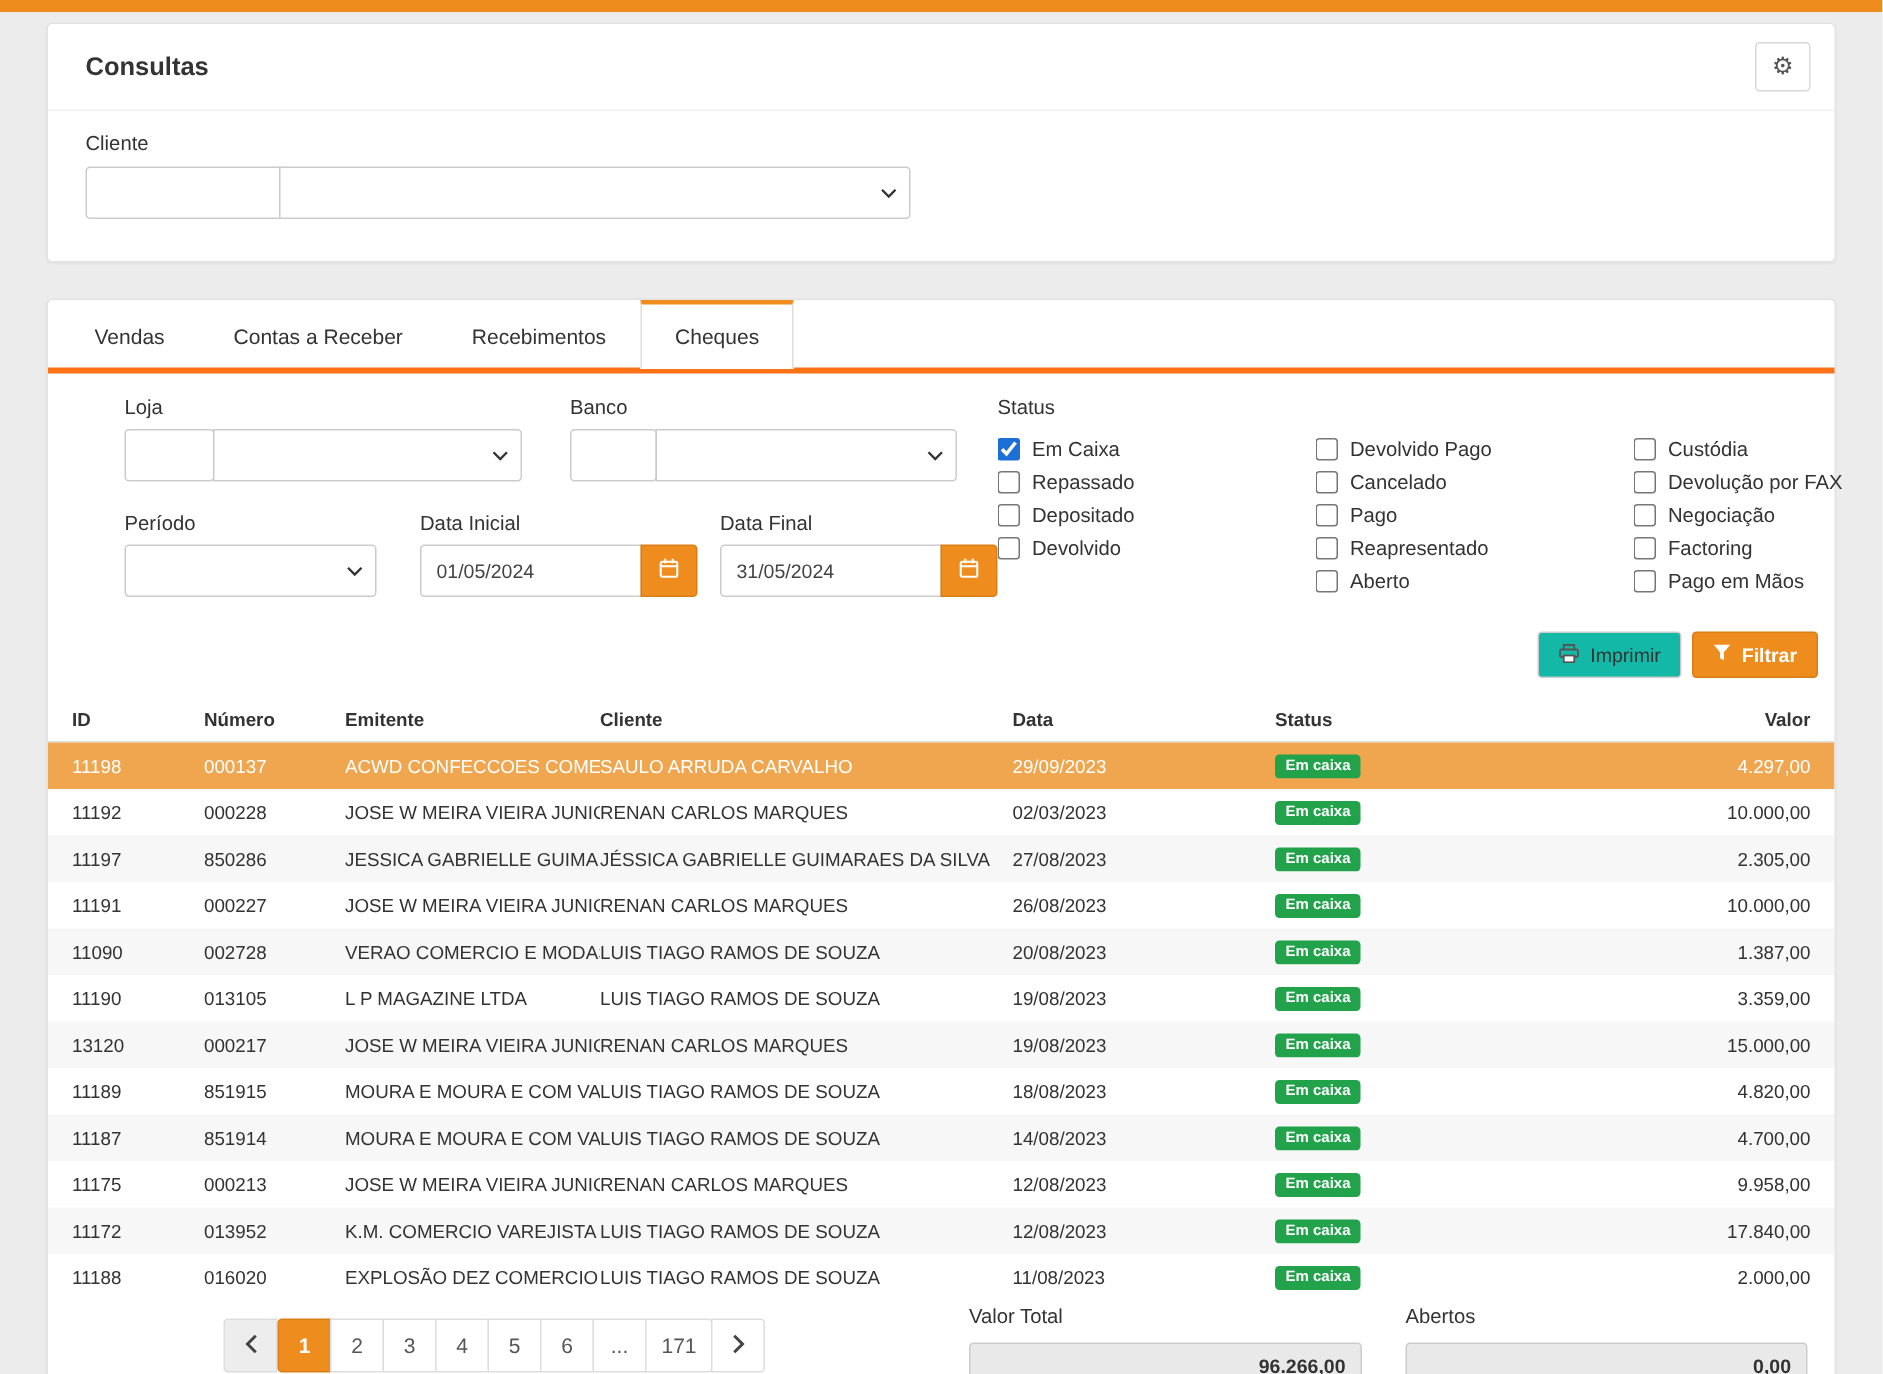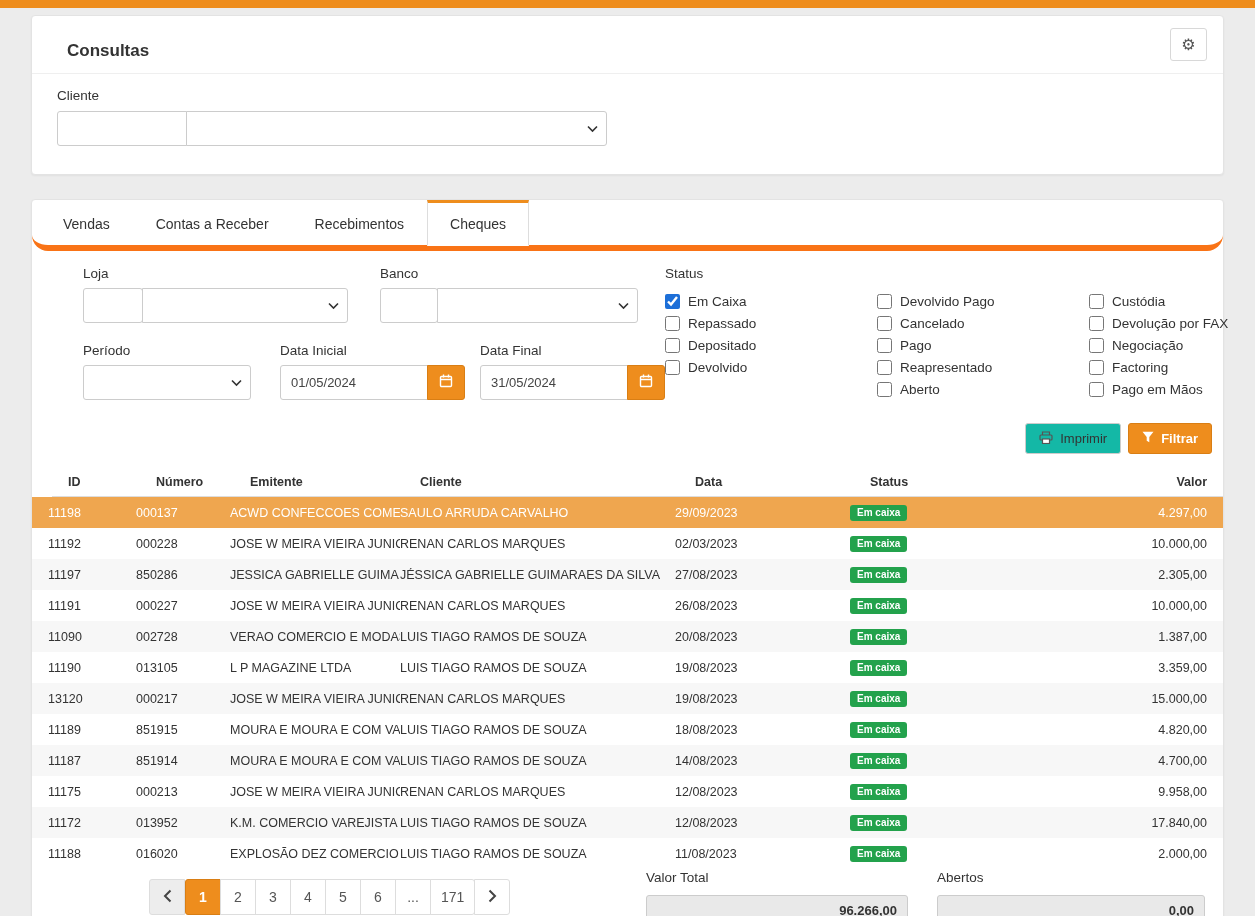--- a/index.html
+++ b/index.html
@@ -16,22 +16,22 @@
     font-family:"Liberation Sans",sans-serif;font-size:13px;
   }
   .topbar{height:8px;background:var(--orange);}
   .card{
     background:#fff;border:1px solid #e3e3e3;border-radius:4px;
     box-shadow:0 1px 2px rgba(0,0,0,.05);margin:0 31px;
   }
   
   .card1{margin-top:7px;}
   .card-header{
-    display:flex;justify-content:space-between;align-items:flex-end;
-    padding:12px 16px 12px 35px;border-bottom:1px solid #efefef;
+    display:flex;justify-content:space-between;align-items:center;
+    padding:12px 16px 12px 25px;border-bottom:1px solid #efefef;
   }
   .card-title{font-size:17px;font-weight:700;color:#333;}
   .gear-btn{
     width:37px;height:33px;background:#fff;border:1px solid #d8d8d8;border-radius:3px;
     display:flex;align-items:center;justify-content:center;cursor:pointer;color:#555;font-size:16px;line-height:1;
   }
   .card1-body{padding:14px 25px 28px;}
   .field-label{display:block;font-size:13.5px;color:#333;margin-bottom:8px;}
   .input-group{display:flex;}
   .tin{
@@ -44,21 +44,21 @@
     appearance:none;-webkit-appearance:none;-moz-appearance:none;
     width:100%;height:35px;border:1px solid #ccc;background:#fff;border-radius:3px;
     padding:0 26px 0 10px;font-size:13px;color:#444;font-family:"Liberation Sans",sans-serif;
   }
   .input-group .sel select{border-radius:0 3px 3px 0;}
   .input-group .sel{margin-left:-1px;}
   .caret{position:absolute;right:9px;top:50%;transform:translateY(-50%);pointer-events:none;line-height:0;}
   .cliente-sel{width:421px;}
   
   .card2{margin-top:24px;height:780px;position:relative;}
-  .tab-bar{display:flex;border-bottom:6px solid #f97316;padding-left:8px;border-radius:16px;}
+  .tab-bar{display:flex;border-bottom:4px solid #f97316;padding-left:8px;}
   .tab{
     padding:13px 22px;font-size:14px;color:#333;cursor:pointer;
     border:1px solid transparent;border-top-width:3px;margin-bottom:-1px;
   }
   .tab.active{
     background:#fff;border-color:#ddd;border-top-color:var(--orange);border-bottom-color:#fff;
   }
   .filter-area{position:relative;height:216px;}
   .fblock{position:absolute;margin-left:36px;}
   .fblock .field-label{margin-bottom:7px;}
@@ -91,21 +91,21 @@
   }
   .btn-imprimir{background:#14b8a6;border:1px solid #ccc;color:#333;}
   .btn-filtrar{background:var(--orange);border:1px solid var(--orange-dark);color:#fff;font-weight:700;}
   
   .table-wrap{height:396px;overflow:hidden;}
   .thead,.trow{
     display:grid;
     grid-template-columns:88px 94px 170px 275px 175px 190px 1fr;
     align-items:center;padding:0 16px;
   }
-  .thead{height:30px;border-bottom:1px solid #ddd;font-weight:700;font-size:12.5px;margin-left:20px;}
+  .thead{height:30px;border-bottom:1px solid #ddd;font-weight:700;font-size:12.5px;}
   .trow{height:31px;font-size:12.5px;color:#333;}
   .trow:nth-child(odd){background:#f7f7f7;}
   .trow.selected{background:var(--row-highlight);color:#fff;}
   .cell{white-space:nowrap;overflow:hidden;padding-right:10px;}
   .cell.valor{text-align:right;padding-right:0;}
   .badge{
     display:inline-block;background:var(--badge-green);color:#fff;
     font-size:10px;font-weight:700;padding:3px 7px;border-radius:3px;line-height:1;
   }
   

